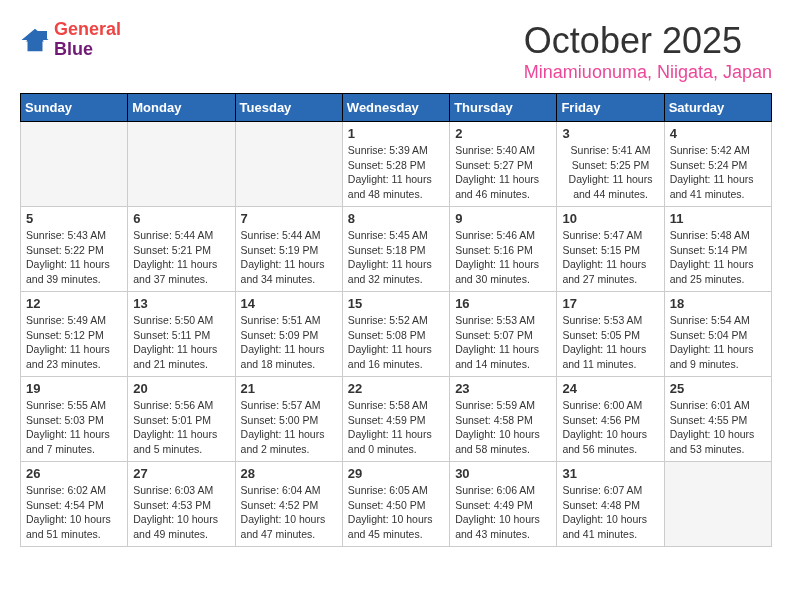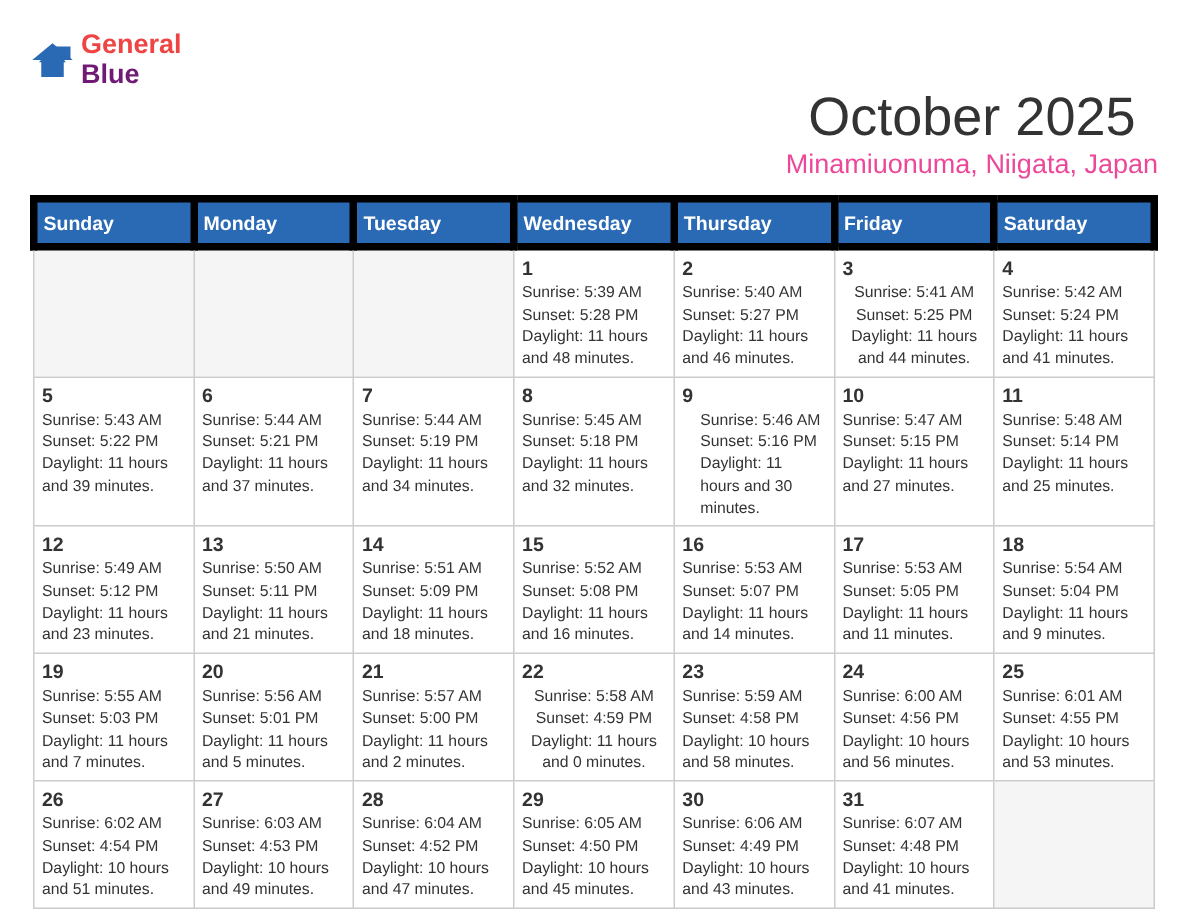--- a/index.html
+++ b/index.html
@@ -34,22 +34,21 @@
       font-size: 18px;
       font-weight: bold;
       color: #701a75;
     }
     .logo-icon {
       width: 30px;
       height: 30px;
       margin-right: 4px;
     }
     .title-section {
-      text-align: center;
-      margin-top: 37px;
+      text-align: left;
     }
     .month-title {
       font-size: 36px;
       font-weight: normal;
       color: #333;
     }
     .location {
       font-size: 18px;
       color: #ec4899;
     }
@@ -58,21 +57,21 @@
       border-collapse: collapse;
       border: 1px solid #ccc;
     }
     .calendar th {
       background-color: #2a6ab5;
       color: #fff;
       font-size: 13px;
       font-weight: bold;
       padding: 6px 4px;
       text-align: left;
-      border: 5px solid #000000;
+      border: 1px solid #000000;
     }
     .calendar td {
       vertical-align: top;
       border: 1px solid #ccc;
       padding: 4px 5px;
       width: 107px;
       min-height: 80px;
       background: #fff;
       font-size: 11px;
       color: #333;
@@ -183,21 +182,21 @@
 Daylight: 11 hours and 34 minutes.</div>
         </td>
         <td>
           <div class="day-num">8</div>
           <div class="day-info" style="white-space: pre-line;">Sunrise: 5:45 AM
 Sunset: 5:18 PM
 Daylight: 11 hours and 32 minutes.</div>
         </td>
         <td>
           <div class="day-num">9</div>
-          <div class="day-info" style="white-space: pre-line; margin-left: 12px;">Sunrise: 5:46 AM
+          <div class="day-info" style="white-space: pre-line;">Sunrise: 5:46 AM
 Sunset: 5:16 PM
 Daylight: 11 hours and 30 minutes.</div>
         </td>
         <td>
           <div class="day-num">10</div>
           <div class="day-info" style="white-space: pre-line;">Sunrise: 5:47 AM
 Sunset: 5:15 PM
 Daylight: 11 hours and 27 minutes.</div>
         </td>
         <td>
@@ -265,21 +264,21 @@
 Daylight: 11 hours and 5 minutes.</div>
         </td>
         <td>
           <div class="day-num">21</div>
           <div class="day-info" style="white-space: pre-line;">Sunrise: 5:57 AM
 Sunset: 5:00 PM
 Daylight: 11 hours and 2 minutes.</div>
         </td>
         <td>
           <div class="day-num">22</div>
-          <div class="day-info" style="white-space: pre-line; text-align: center;">Sunrise: 5:58 AM
+          <div class="day-info" style="white-space: pre-line;">Sunrise: 5:58 AM
 Sunset: 4:59 PM
 Daylight: 11 hours and 0 minutes.</div>
         </td>
         <td>
           <div class="day-num">23</div>
           <div class="day-info" style="white-space: pre-line;">Sunrise: 5:59 AM
 Sunset: 4:58 PM
 Daylight: 10 hours and 58 minutes.</div>
         </td>
         <td>

